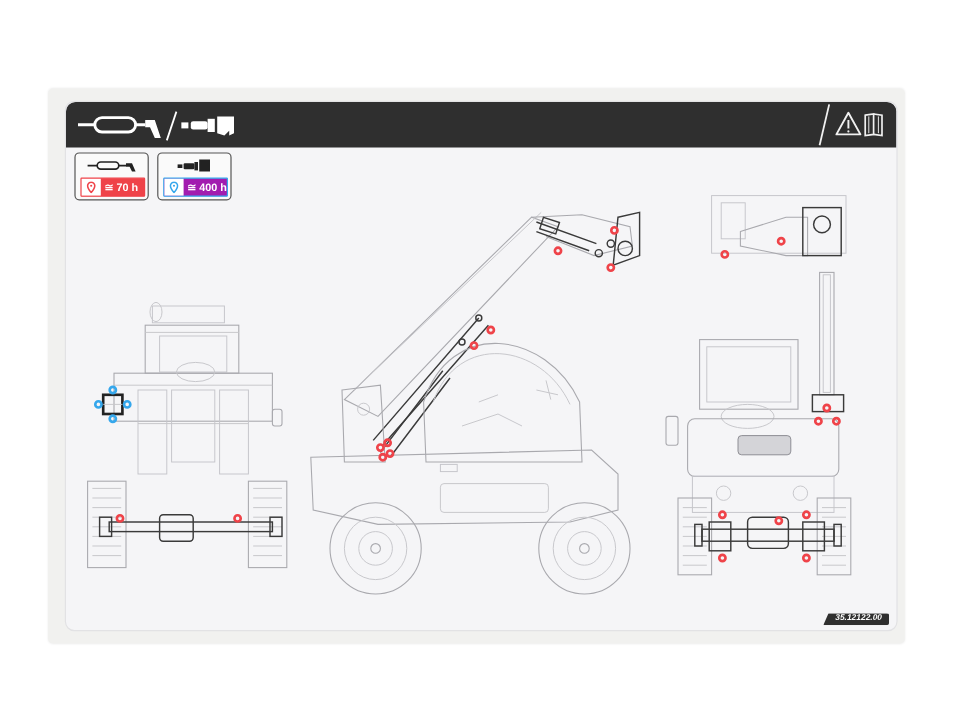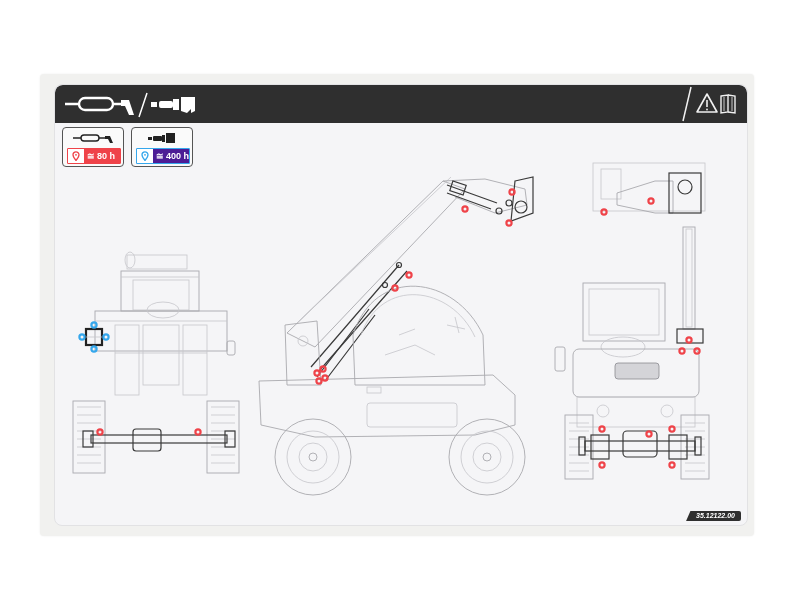--- a/index.html
+++ b/index.html
@@ -33,21 +33,21 @@
   .badge .interval {
     position: absolute; left: 4px; top: 20px; width: 52px; height: 14px;
     border-radius: 1px; display: flex; align-items: center; font-size: 9px; color: #fff;
     font-weight: bold;
   }
   .interval .pin-box {
     width: 16px; height: 14px; background: #fff; display: flex; align-items: center; justify-content: center;
   }
   .interval .hours { padding-left: 3px; white-space: nowrap; }
   .interval.red { background: #ef4349; border: 1px solid #ef4349; }
-  .interval.blue { background: #4c1d95; border: 1px solid #35a7ec; }
+  .interval.blue { background: #a21caf; border: 1px solid #35a7ec; }
   .doc-number {
     position: absolute; right: 6px; bottom: 4px; height: 10px; padding: 0 6px 0 10px;
     background: #2f2f2f; color: #fff; font-size: 7px; font-weight: bold; font-style: italic;
     line-height: 10px; clip-path: polygon(8% 0, 100% 0, 100% 100%, 0 100%);
     border-radius: 0 2px 2px 0;
   }
   .diagram { position: absolute; left: 0; top: 0; width: 692px; height: 440px; }
   .grease-red { fill: none; stroke: #ef4349; stroke-width: 2.2; }
   .grease-blue { fill: none; stroke: #35a7ec; stroke-width: 2.2; }
   .line { fill: none; stroke: #a9a9ae; stroke-width: 0.9; }
@@ -102,21 +102,21 @@
       <line x1="36" y1="8" x2="42" y2="8" stroke="#222" stroke-width="1.6"></line>
       <path d="M42 6 L47 6 L50 13 L47 13 L45 9 L42 9 Z" fill="#222"></path>
     </svg>
     <div class="interval red">
       <span class="pin-box">
         <svg width="8" height="10" viewBox="0 0 8 10">
             <path d="M4 9.5 C1 6 1 5 1 3.8 A3 3 0 0 1 7 3.8 C7 5 7 6 4 9.5 Z" fill="none" stroke="#ef4349" stroke-width="1.3"></path>
             <circle cx="4" cy="3.8" r="0.9" fill="#ef4349"></circle>
           </svg>
       </span>
-      <span class="hours">≅ 80 h</span>
+      <span class="hours">≅ 70 h</span>
     </div>
   </div>
 
   <div class="badge" style="left:76px;">
     <svg class="icon-row" viewBox="0 0 60 16">
       <rect x="16" y="7" width="4" height="3" fill="#222"></rect>
       <rect x="21" y="6" width="9" height="5" rx="1" fill="#222"></rect>
       <rect x="30" y="5" width="3" height="7" fill="#222"></rect>
       <path d="M34 3 L43 3 L43 13 L34 13 Z" fill="#222"></path>
     </svg>

